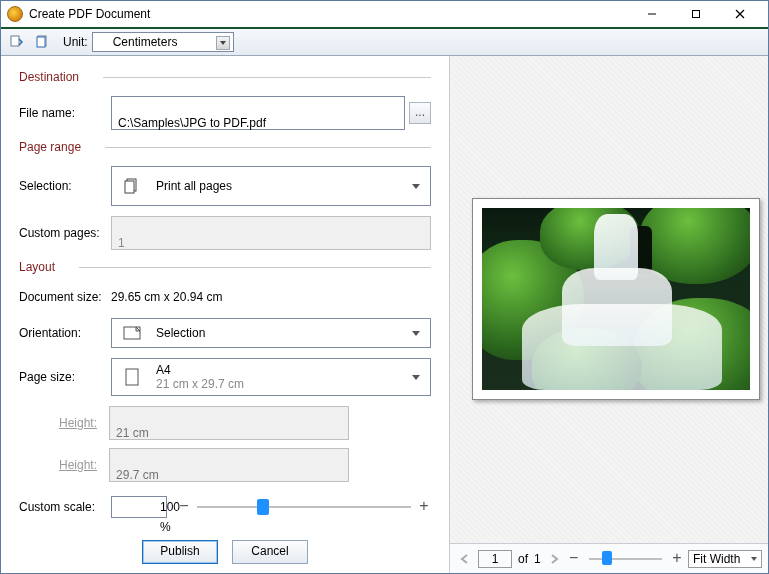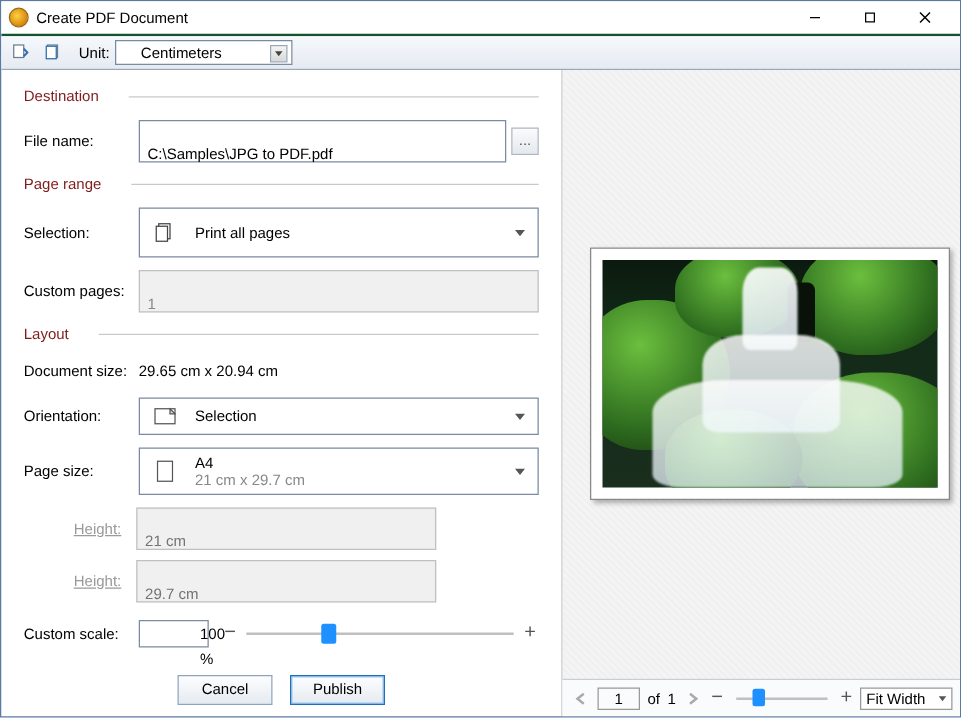--- a/index.html
+++ b/index.html
@@ -216,22 +216,22 @@
       <div class="scale-box">100 %</div>
       <span class="pm">−</span>
       <div class="slider">
         <div class="track"></div>
           <div class="thumb" id="scale-thumb" style="left: 28%;"></div>
       </div>
       <span class="pm">+</span>
     </div>
 
     <div class="actions">
+      <div class="btn primary"><span class="mnemo">P</span><span id="pub-rest">ublish</span></div>
       <div class="btn"><span class="mnemo">C</span><span id="can-rest">ancel</span></div>
-      <div class="btn primary"><span class="mnemo">P</span><span id="pub-rest">ublish</span></div>
     </div>
   </div>
 
   <div class="right">
     <div class="preview-wrap">
       <div class="waterfall">
         <div class="moss m1"></div>
           <div class="moss m2"></div>
           <div class="moss m3"></div>
           <div class="moss m4"></div>

